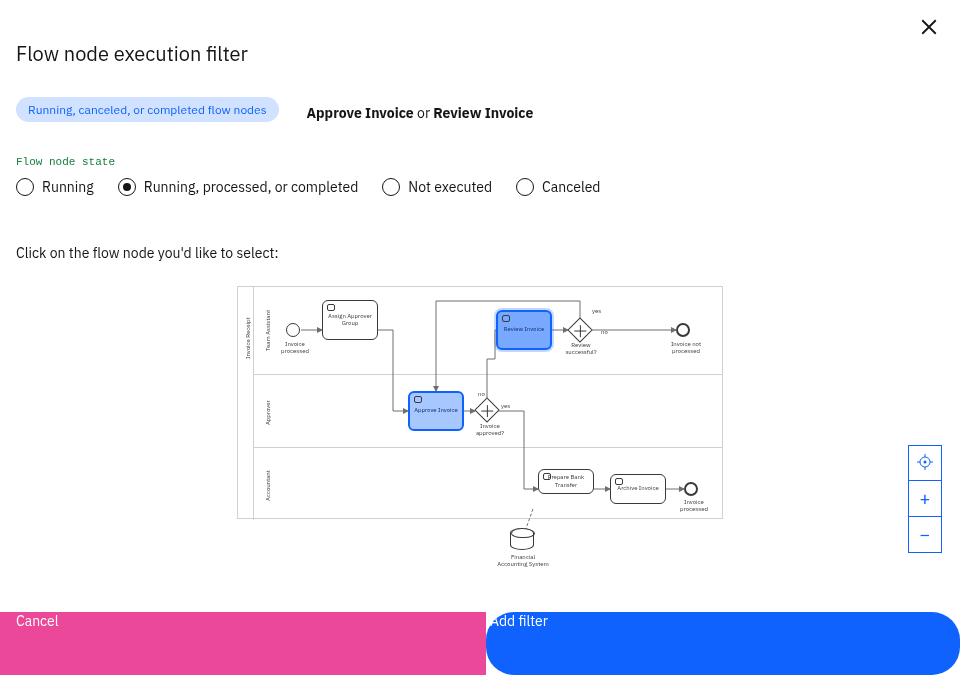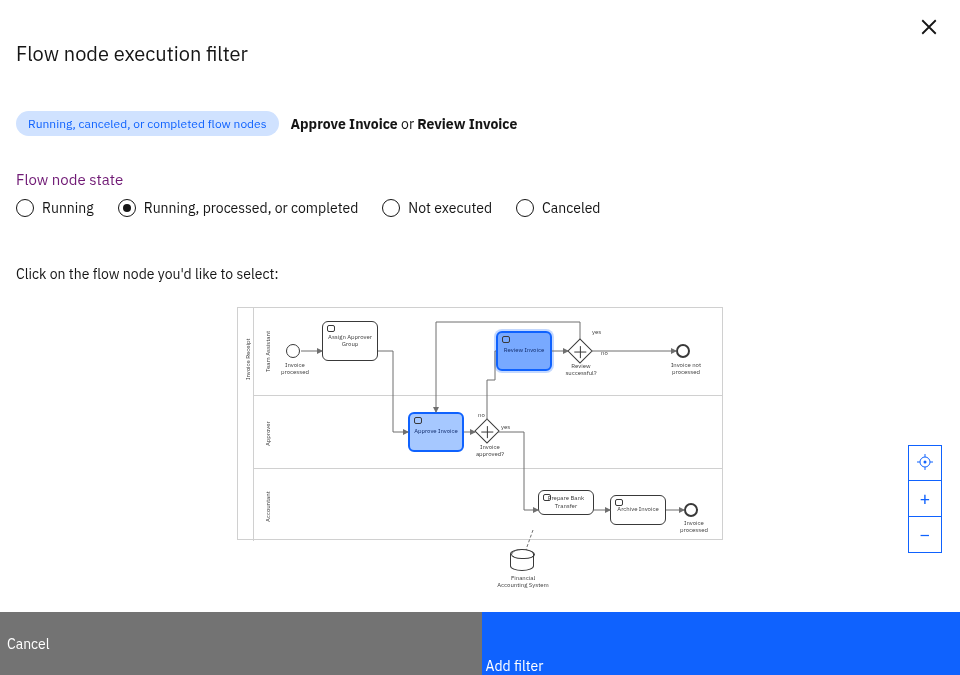--- a/index.html
+++ b/index.html
@@ -2,25 +2,25 @@
 <html><head>
 <meta charset="utf-8">
 <style>
   * { box-sizing: border-box; }
   html, body { margin:0; padding:0; width:960px; height:675px; font-family:"IBM Plex Sans","Helvetica Neue",Arial,sans-serif; background:#fff; }
   .modal { position:relative; width:960px; height:675px; }
   .close { position:absolute; top:18px; right:22px; cursor:pointer; }
   .close svg { width:18px; height:18px; }
   .header { padding:40px 16px 0 16px; }
   .title { font-size:20px; font-weight:400; color:#161616; }
-  .criteria-row { margin-top:44px; display:flex; align-items:center; gap:6px; flex-wrap:wrap; }
+  .criteria-row { margin-top:30px; display:flex; align-items:flex-end; gap:22px; flex-wrap:wrap; }
   .pill { background:#d0e2ff; color:#0f62fe; font-size:12px; padding:5px 12px; border-radius:14px; }
   .criteria-text { font-size:14px; color:#161616; margin-left:6px; }
   .criteria-text .bold { font-weight:700; }
-  .section-label { font-size:15px; color:#701a75; margin-top:34px; }
+  .section-label { font-size:11px; color:#15803d; margin-top:34px;font-family:Liberation Mono, monospace; }
   .radio-row { display:flex; gap:24px; margin-top:10px; align-items:center; }
   .radio { display:flex; gap:8px; cursor:pointer; font-size:14px; color:#161616; }
   .radio-circle { width:18px; height:18px; border:1px solid #161616; border-radius:50%; display:flex; align-items:center; justify-content:center; }
   .radio.selected .radio-inner { width:8px; height:8px; background:#161616; border-radius:50%; }
   .hint { font-size:14px; color:#161616; margin-top:48px; }
   .diagram-wrap { position:relative; width:928px; height:350px; margin-top:10px; }
   .diagram-canvas { position:absolute; left:237px; top:14px; width:486px; height:233px; border:1px solid #d0d0d0; background:#fff; }
   .lane-sep { position:absolute; left:15px; height:0; border-top:1px solid #d0d0d0; }
   .pool-sep { position:absolute; top:0; width:0; border-left:1px solid #d0d0d0; height:233px; }
   .lane-label { position:absolute; font-size:6px; color:#393939; transform:rotate(-90deg); transform-origin:left top; }
@@ -41,22 +41,22 @@
   .datastore .cyl { width:24px; height:22px; border:1px solid #393939; border-radius:12px/5px; position:relative; background:#fff;}
   .datastore .cyl::before { content:""; position:absolute; top:0; left:0; width:22px; height:8px; border:1px solid #393939; border-radius:12px/5px; border-top:none;}
   .edge { stroke:#6f6f6f; stroke-width:1; fill:none; }
   .edge-dash { stroke-dasharray:3 2; }
   .arrowhead { fill:#6f6f6f; }
   svg.edges { position:absolute; left:0; top:0; width:486px; height:340px; pointer-events:none; }
   .controls { position:absolute; right:18px; top:445px; display:flex; flex-direction:column; }
   .ctrl-btn { width:34px; height:36px; border:1px solid #0f62fe; background:#fff; display:flex; align-items:center; justify-content:center; cursor:pointer; color:#0f62fe; font-size:18px; }
   .ctrl-btn + .ctrl-btn { border-top:none; }
   .footer { position:absolute; left:0; bottom:0; width:960px; height:63px; display:flex; }
-  .btn-cancel { flex:1; background:#737373; color:#fff; display:flex; align-items:center; padding-left:7px; font-size:14px; cursor:pointer; }
-  .btn-add { flex:1; background:#0f62fe; color:#fff; display:flex; align-items:flex-end; padding-left:4px; font-size:14px; cursor:pointer; }
+  .btn-cancel { flex:1; background:#ec4899; color:#fff; display:flex; align-items:flex-start; padding-left:16px; font-size:14px; cursor:pointer; }
+  .btn-add { flex:1; background:#0f62fe; color:#fff; display:flex; align-items:flex-start; padding-left:4px; font-size:14px; cursor:pointer;border-radius:28px; }
 </style>
 </head>
 <body>
 
 <div class="modal">
 
   <div class="close">
     <span>
       <svg viewBox="0 0 16 16">
           <path d="M2 2 L14 14 M14 2 L2 14" stroke="#161616" stroke-width="1.6"></path>

